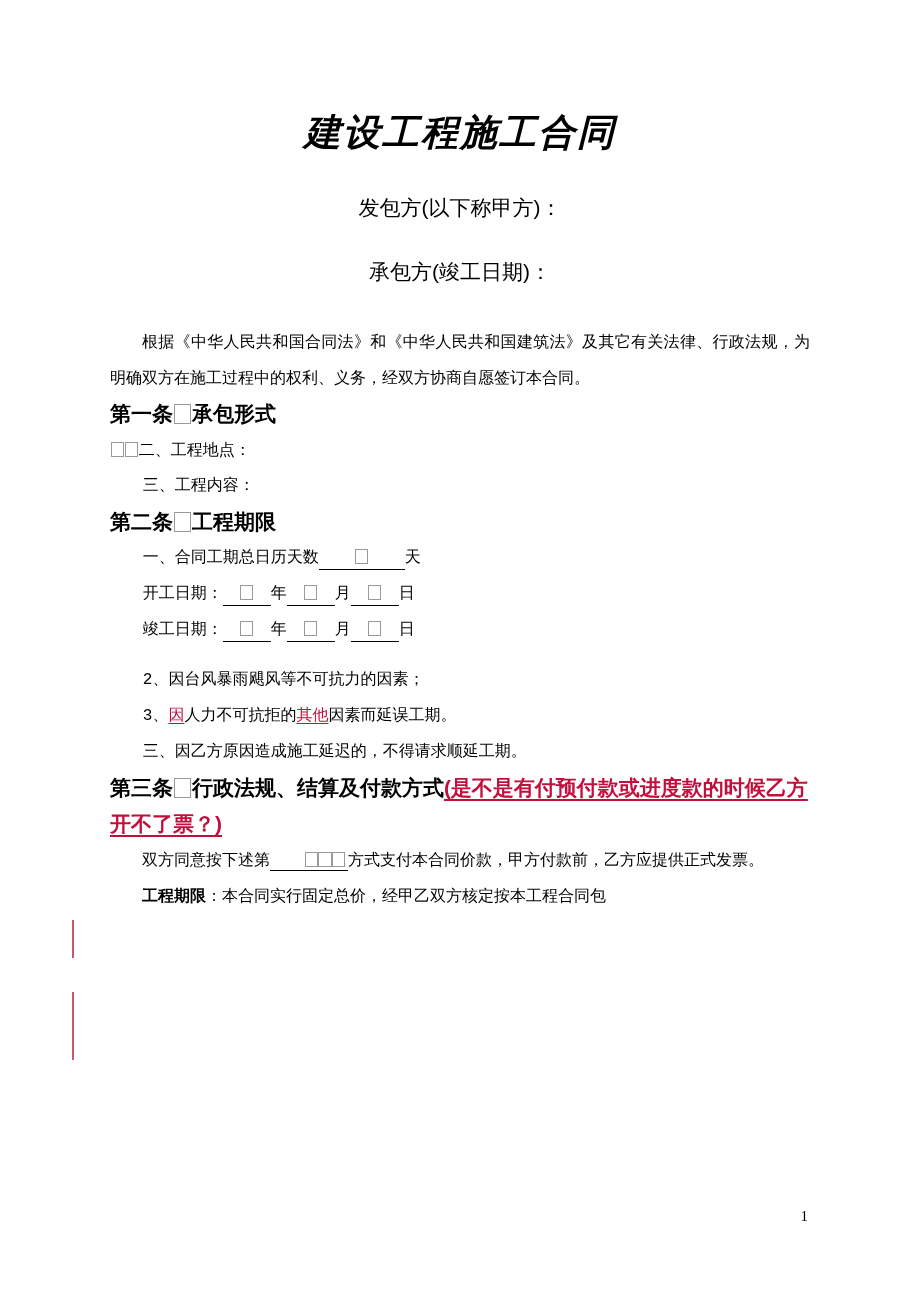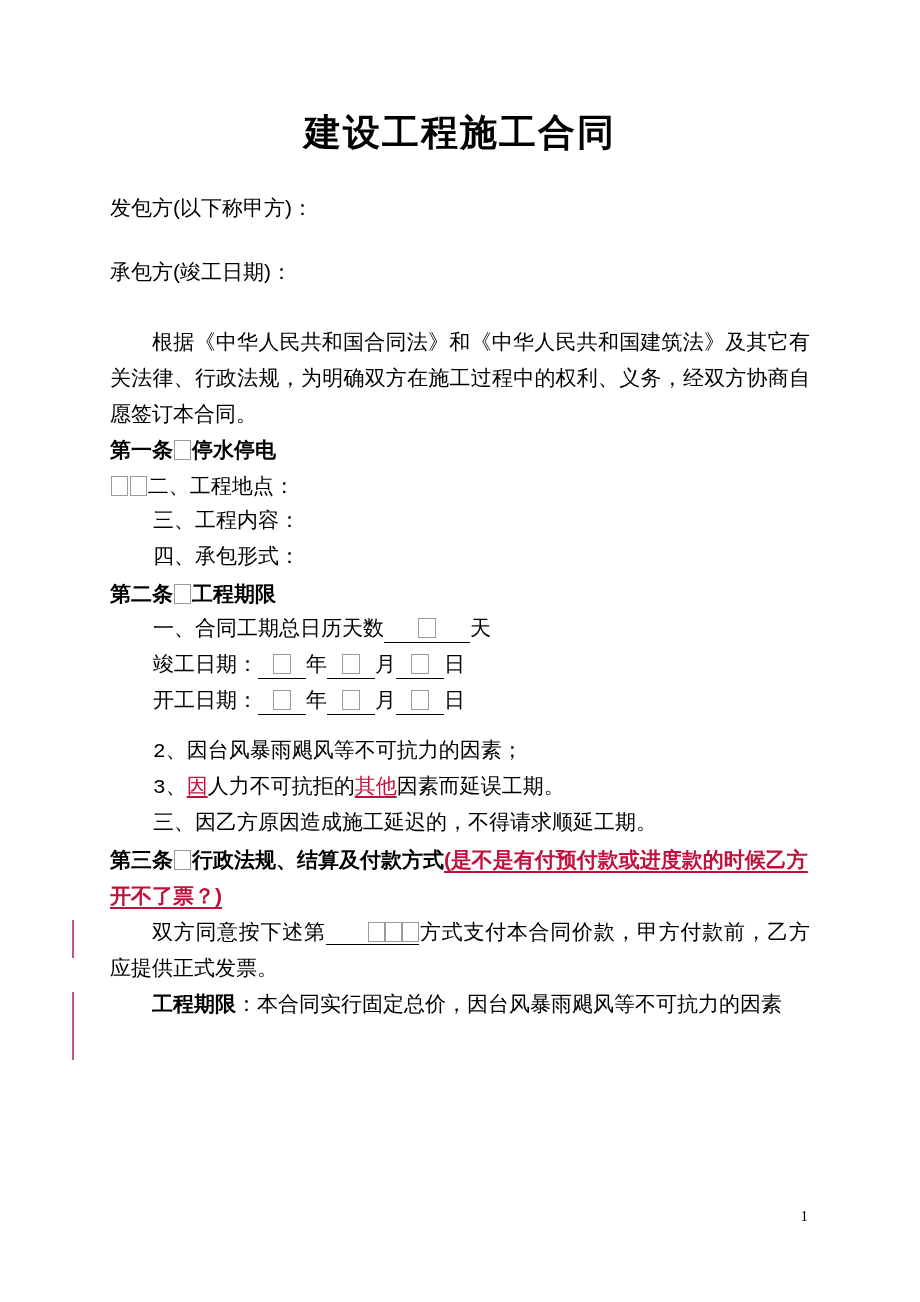--- a/index.html
+++ b/index.html
@@ -29,36 +29,38 @@
   
   .doc-title {
     text-align: center;
     font-size: 37px;
     font-weight: 700;
     letter-spacing: 2px;
     margin: 0;
     padding-top: 110px;
     line-height: 1.25;
     font-family: "Liberation Sans", "DejaVu Sans", sans-serif;
+    font-style: italic;
   }
 
   
   .p {
-    font-size: 21px;
+    font-size: 16px;
     line-height: 36px;
     margin: 0;
     text-align: justify;
     text-justify: inter-ideograph;
     font-weight: 500;
   }
   .p-party {
     font-size: 21px;
     line-height: 36px;
     margin: 0;
     font-weight: 500;
+    text-align: center;
   }
   .spacer-28 { height: 28px; }
   .spacer-34 { height: 34px; }
   .spacer-14 { height: 14px; }
 
   .indent2 { text-indent: 2em; }
   .indent-line { padding-left: 2.05em; font-family: Liberation Mono, monospace; }
 
   .bold { font-weight: 700; }
 
@@ -144,46 +146,45 @@
 
     <div class="spacer-28"></div>
 
     <p class="p-party">承包方(竣工日期)：</p>
 
     <div class="spacer-34"></div>
 
     <p class="p indent2">根据《中华人民共和国合同法》和《中华人民共和国建筑法》及其它有关法律、行政法规，为明确双方在施工过程中的权利、义务，经双方协商自愿签订本合同。</p>
 
     <p class="clause-head">
-      <span>第一条</span><span class="tofu"></span><span>停水停电</span>
+      <span>第一条</span><span class="tofu"></span><span>承包形式</span>
     </p>
 
 
     <p class="p">
       <span class="tofu"></span><span class="tofu"></span><span>二、工程地点：</span>
     </p>
 
     <p class="p indent-line">三、工程内容：</p>
 
-    <p class="p indent-line">四、承包形式：</p>
 
     <p class="clause-head">
       <span>第二条</span><span class="tofu"></span><span>工程期限</span>
     </p>
 
     <p class="p indent-line">
       <span>一、合同工期总日历天数</span><span class="blank blank-days"><span class="tofu tofu-tight"></span></span><span>天</span>
     </p>
 
     <p class="p indent-line">
+      <span>开工日期：</span><span class="blank blank-date"><span class="tofu tofu-tight"></span></span><span>年</span><span class="blank blank-date"><span class="tofu tofu-tight"></span></span><span>月</span><span class="blank blank-date"><span class="tofu tofu-tight"></span></span><span>日</span>
+    </p>
+
+    <p class="p indent-line">
       <span>竣工日期：</span><span class="blank blank-date"><span class="tofu tofu-tight"></span></span><span>年</span><span class="blank blank-date"><span class="tofu tofu-tight"></span></span><span>月</span><span class="blank blank-date"><span class="tofu tofu-tight"></span></span><span>日</span>
-    </p>
-
-    <p class="p indent-line">
-      <span>开工日期：</span><span class="blank blank-date"><span class="tofu tofu-tight"></span></span><span>年</span><span class="blank blank-date"><span class="tofu tofu-tight"></span></span><span>月</span><span class="blank blank-date"><span class="tofu tofu-tight"></span></span><span>日</span>
     </p>
 
 
     <div class="spacer-14"></div>
 
 
     <p class="p indent-line">2、因台风暴雨飓风等不可抗力的因素；</p>
 
     <p class="p indent-line">
       <span>3、</span><span class="ins">因</span><span>人力不可抗拒的</span><span class="ins">其他</span><span>因素而延误工期。</span>
@@ -193,20 +194,20 @@
 
     <p class="clause-head">
       <span>第三条</span><span class="tofu"></span><span>行政法规、结算及付款方式</span><span class="ins-note">(是不是有付预付款或进度款的时候乙方开不了票？)</span>
     </p>
 
     <p class="p indent2">
       <span>双方同意按下述第</span><span class="blank blank-way"><span class="tofu tofu-tight"></span><span class="tofu tofu-tight"></span><span class="tofu tofu-tight"></span></span><span>方式支付本合同价款，甲方付款前，乙方应提供正式发票。</span>
     </p>
 
     <p class="p indent2">
-      <span class="bold">工程期限</span><span>：本合同实行固定总价，因台风暴雨飓风等不可抗力的因素</span>
+      <span class="bold">工程期限</span><span>：本合同实行固定总价，经甲乙双方核定按本工程合同包</span>
     </p>
 
   </div>
 
   <div class="page-number">1</div>
 
 </div>
 
 </body></html>

